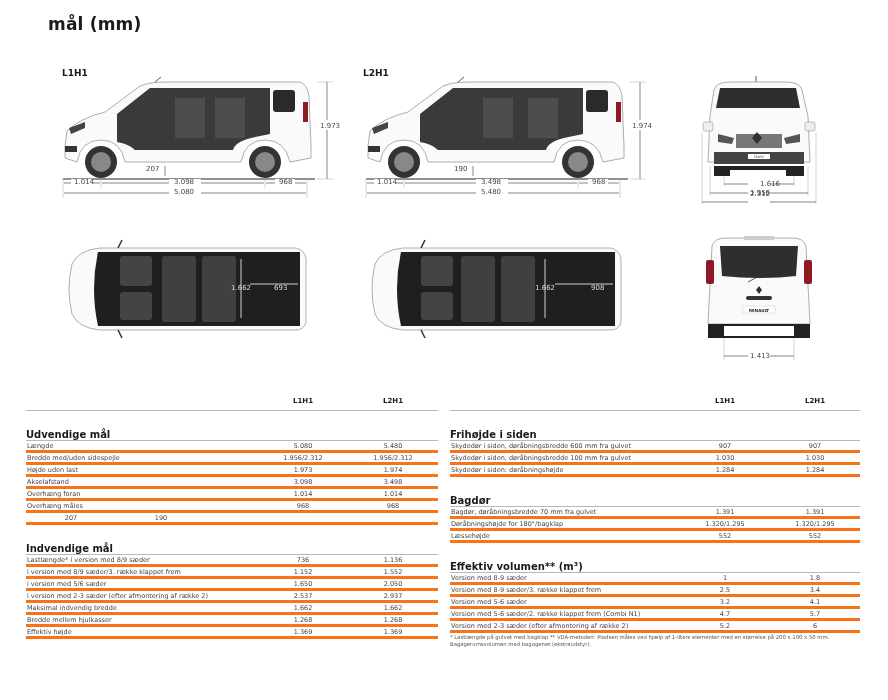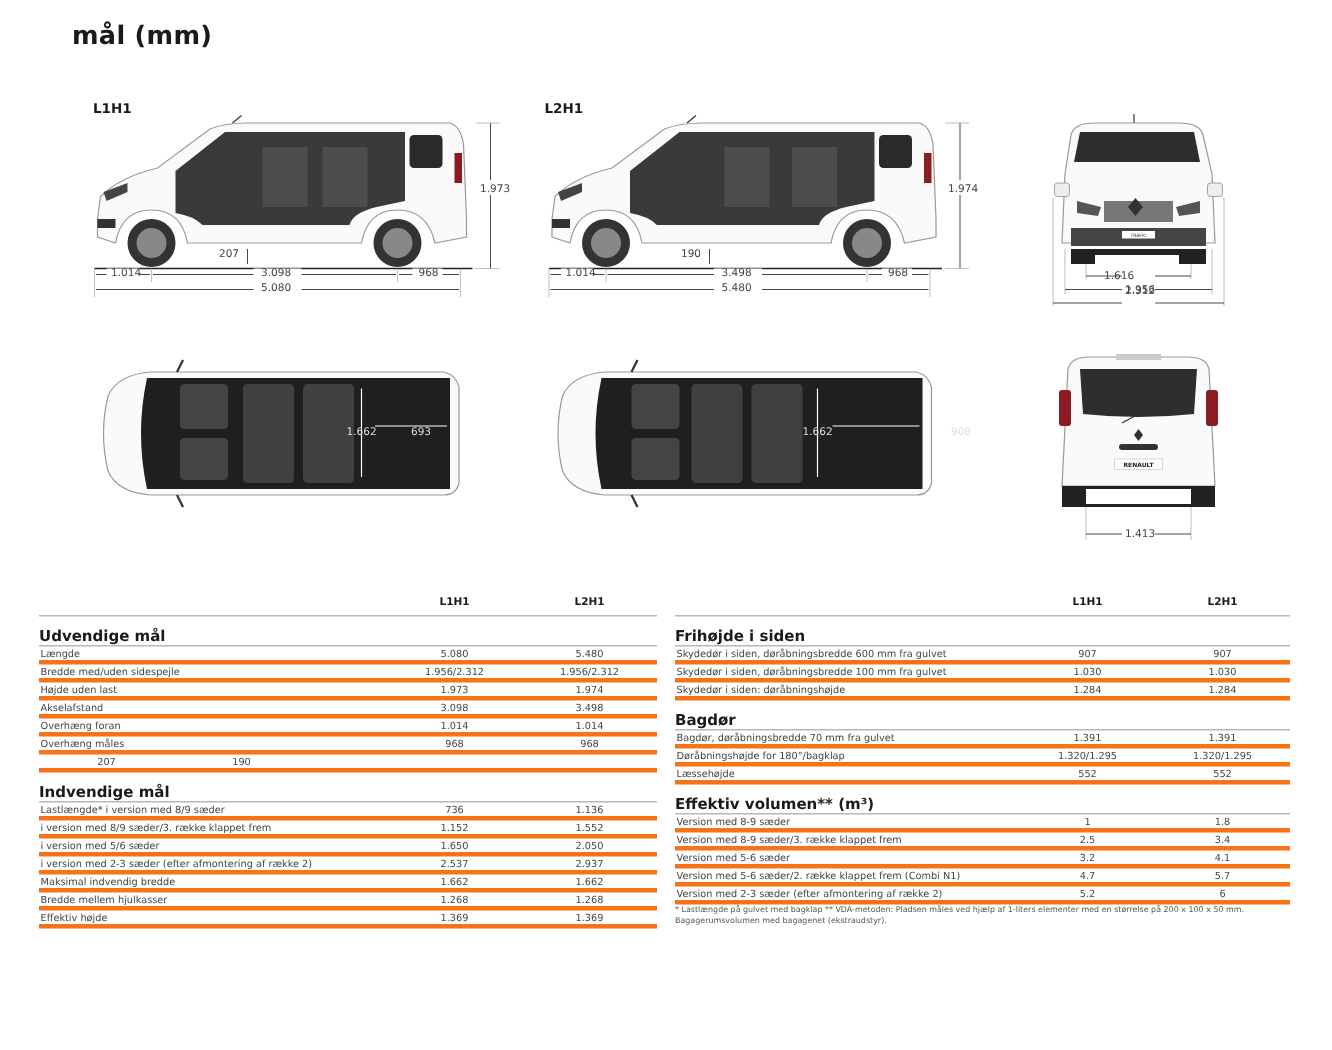--- a/index.html
+++ b/index.html
@@ -12,21 +12,21 @@
 
   .fig { position: absolute; }
   .fig svg { display: block; }
 
   
   .spec-table { position: absolute; width: 412px; }
   .spec-head { display: flex; height: 14px; border-bottom: 1px solid #b8b8b8; font-size: 7px; font-weight: bold; align-items: flex-start; }
   .spec-head .c0 { flex: 1; }
   .col-a { width: 90px; text-align: center; }
   .col-b { width: 90px; text-align: center; }
-  .section-title { font-size: 10px; font-weight: bold; margin-top: 7px; height: 13px; line-height: 13px; border-bottom: 1px solid #b8b8b8; }
+  .section-title { font-size: 10px; font-weight: bold; margin-top: 17px; height: 13px; line-height: 13px; border-bottom: 1px solid #b8b8b8; }
   .row { display: flex; height: 12px; line-height: 11px; border-bottom: 3px solid #f97316; font-size: 6.5px; color: #444; }
   .row .c0 { flex: 1; padding-left: 1px; white-space: nowrap; overflow: hidden; }
   .footnote { font-size: 5.3px; color: #555; line-height: 7px; margin-top: 1px; }
 </style>
 </head>
 <body>
 
 <div class="page-title">mål (mm)</div>
 
 <div class="variant-label" style="left:62px; top:68px;">L1H1</div>
@@ -150,21 +150,21 @@
     <line x1="108" y1="90" x2="108" y2="120" stroke="#aaa" stroke-width="0.5"></line>
     <line x1="2" y1="56" x2="2" y2="128" stroke="#aaa" stroke-width="0.5"></line>
     <line x1="116" y1="56" x2="116" y2="128" stroke="#aaa" stroke-width="0.5"></line>
     <line x1="24" y1="108" x2="94" y2="108" stroke="#333" stroke-width="0.6"></line>
     <line x1="10" y1="117" x2="108" y2="117" stroke="#333" stroke-width="0.6"></line>
     <line x1="2" y1="126" x2="116" y2="126" stroke="#333" stroke-width="0.6"></line>
     <rect x="48" y="104" width="22" height="8" fill="#fff"></rect>
     <rect x="48" y="113" width="22" height="8" fill="#fff"></rect>
     <rect x="48" y="122" width="22" height="8" fill="#fff"></rect>
   </svg>
-  <span style="position:absolute; left:36px; top:104px; font-size:7px; color:#444;">1.616</span>
+  <span style="position:absolute; left:60px; top:104px; font-size:7px; color:#444;">1.616</span>
   <span style="position:absolute; left:50px; top:113px; font-size:7px; color:#444;">1.956</span>
   <span style="position:absolute; left:50px; top:114px; font-size:7px; color:#444;">2.312</span>
 </div>
 
 <div class="fig" style="left:60px; top:234px;">
   <svg width="250" height="110" viewBox="0 0 250 110">
     <path d="M12,30 Q18,16 40,14 L236,14 Q244,16 246,24 L246,88 Q244,96 236,96 L40,96 Q18,94 12,80 Q6,55 12,30 Z" fill="#fafafa" stroke="#999" stroke-width="0.8"></path>
     <path d="M38,18 L240,18 L240,92 L38,92 Q30,55 38,18 Z" fill="#1f1f1f"></path>
     <rect x="60" y="22" width="32" height="30" rx="3" fill="#444"></rect>
     <rect x="60" y="58" width="32" height="28" rx="3" fill="#444"></rect>
@@ -186,21 +186,21 @@
     <rect x="58" y="22" width="32" height="30" rx="3" fill="#444"></rect>
     <rect x="58" y="58" width="32" height="28" rx="3" fill="#444"></rect>
     <rect x="98" y="22" width="34" height="66" rx="3" fill="#404040"></rect>
     <rect x="138" y="22" width="34" height="66" rx="3" fill="#404040"></rect>
     <path d="M62,6 L58,14" stroke="#333" stroke-width="1.5"></path>
     <path d="M62,104 L58,96" stroke="#333" stroke-width="1.5"></path>
     <line x1="182" y1="25" x2="182" y2="84" stroke="#fff" stroke-width="0.8"></line>
     <line x1="192" y1="50" x2="250" y2="50" stroke="#fff" stroke-width="0.8"></line>
   </svg>
   <span style="position:absolute; left:172px; top:50px; font-size:7px; color:#ddd;">1.662</span>
-  <span style="position:absolute; left:228px; top:50px; font-size:7px; color:#ddd;margin-left:43px;">908</span>
+  <span style="position:absolute; left:228px; top:50px; font-size:7px; color:#ddd;">908</span>
 </div>
 
 <div class="fig" style="left:700px; top:234px;">
   <svg width="120" height="130" viewBox="0 0 120 130">
     <path d="M12,12 Q14,4 26,4 L92,4 Q104,4 106,12 L110,90 L8,90 Z" fill="#fafafa" stroke="#999" stroke-width="0.8"></path>
     <rect x="44" y="2" width="30" height="4" fill="#ccc"></rect>
     <path d="M20,12 L98,12 L96,42 Q59,46 22,42 Z" fill="#2e2e2e"></path>
     <rect x="6" y="26" width="8" height="24" rx="2" fill="#8b1c24"></rect>
     <rect x="104" y="26" width="8" height="24" rx="2" fill="#8b1c24"></rect>
     <line x1="59" y1="42" x2="48" y2="48" stroke="#333" stroke-width="0.8"></line>

